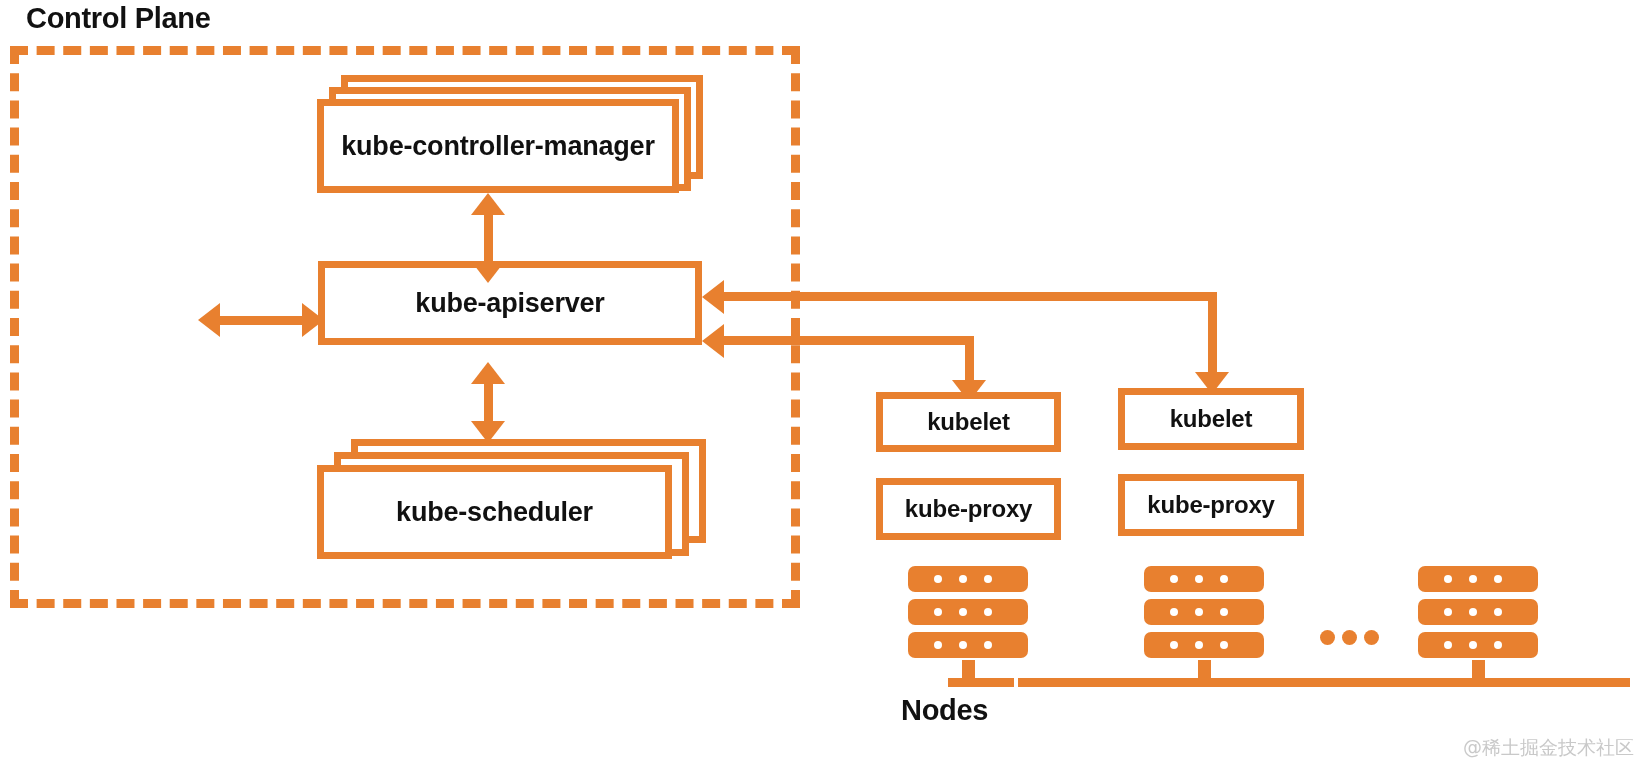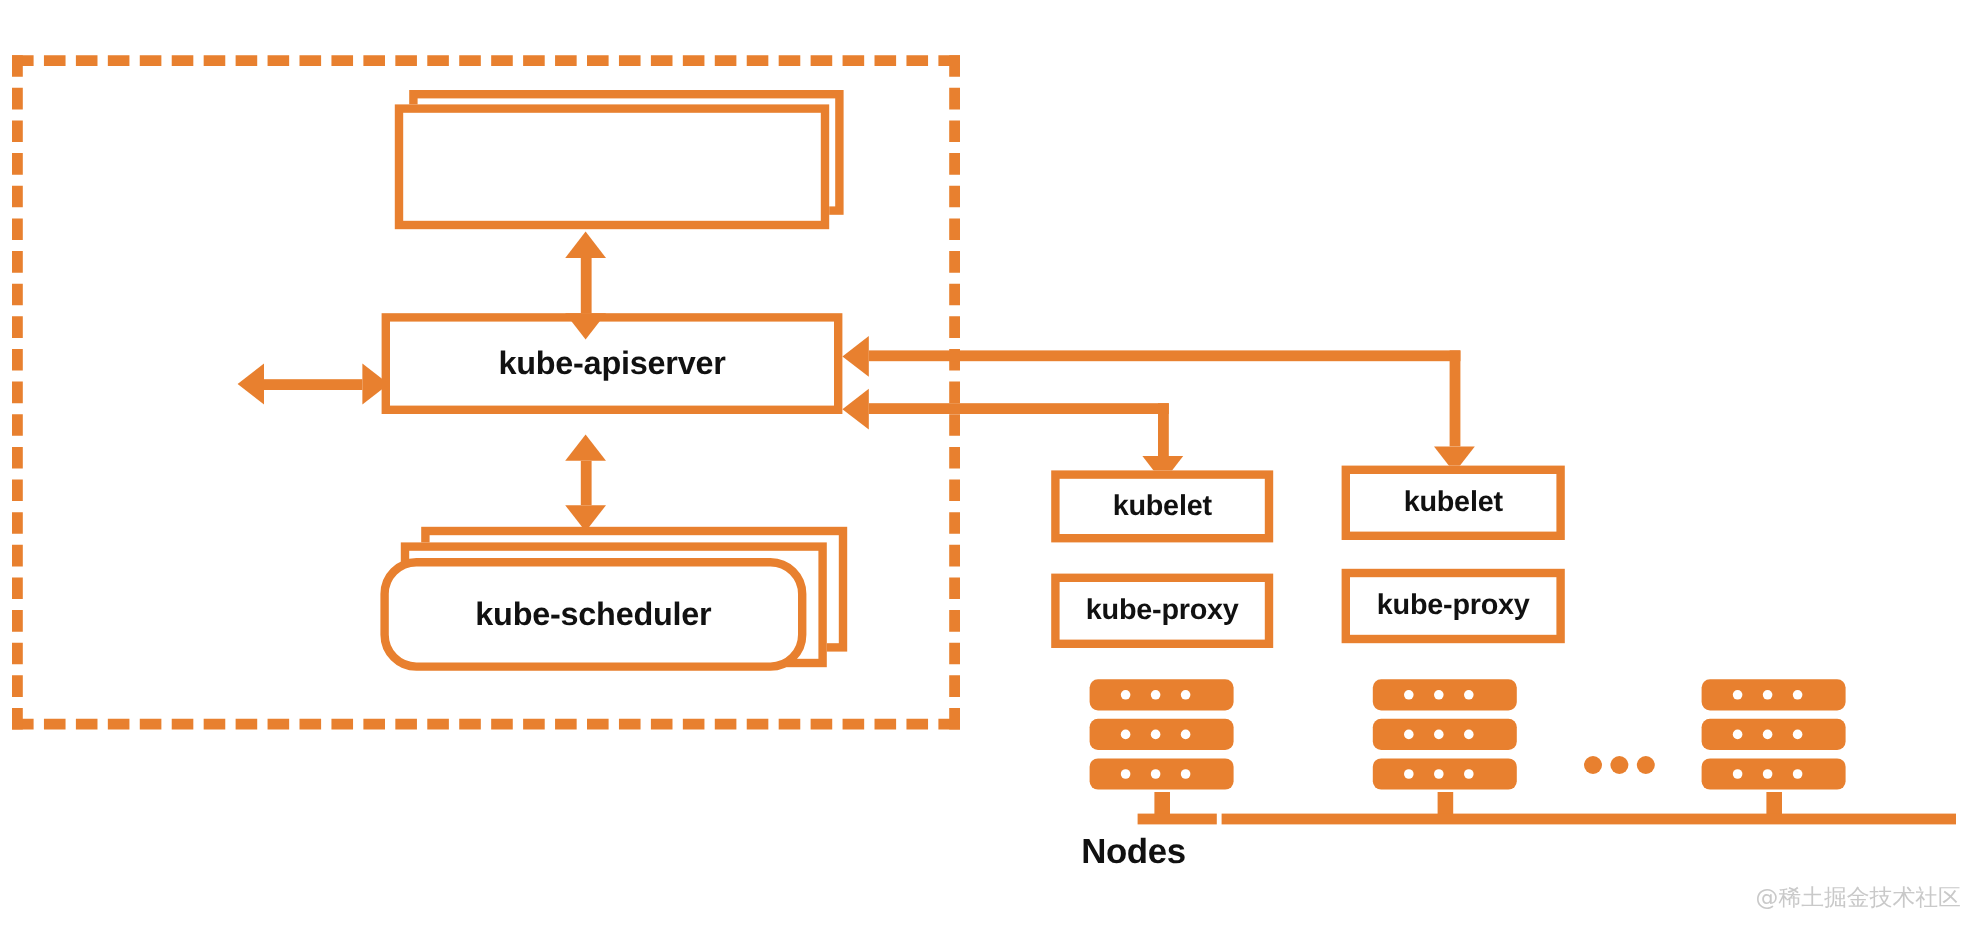--- a/index.html
+++ b/index.html
@@ -204,30 +204,32 @@
     font-family: "DejaVu Sans", sans-serif;
     white-space: nowrap;
   }
 </style>
 </head>
 <body>
 
 <div id="stage">
 
   <div class="control-plane-border"></div>
+  <div class="control-plane-title">Control Plane</div>
 
 
   <div class="stack-layer" style="left:341px; top:75px; width:362px; height:104px;"></div>
   <div class="stack-layer" style="left:329px; top:87px; width:362px; height:104px;"></div>
+  <div class="cbox" style="left:317px; top:99px; width:362px; height:94px; font-size:27px;">kube-controller-manager</div>
 
   <div class="cbox" style="left:318px; top:261px; width:384px; height:84px; font-size:27px;">kube-apiserver</div>
 
   <div class="stack-layer" style="left:351px; top:439px; width:355px; height:104px;"></div>
   <div class="stack-layer" style="left:334px; top:452px; width:355px; height:104px;"></div>
-  <div class="cbox" style="left:317px; top:465px; width:355px; height:94px; font-size:27px;border-radius:30px;">kube-scheduler</div>
+  <div class="cbox" style="left:317px; top:465px; width:355px; height:94px; font-size:27px;">kube-scheduler</div>
 
   <div class="hline" style="left:220px; top:316px; width:82px;"></div>
   <div class="arrow arrow-left" style="left:198px; top:303px;"></div>
   <div class="arrow arrow-right" style="left:302px; top:303px;"></div>
 
   <div class="vline" style="left:484px; top:215px; width:9px; height:46px;"></div>
   <div class="arrow arrow-up" style="left:471px; top:193px;"></div>
   <div class="arrow arrow-down" style="left:471px; top:261px;"></div>
 
   <div class="vline" style="left:484px; top:384px; width:9px; height:37px;"></div>

